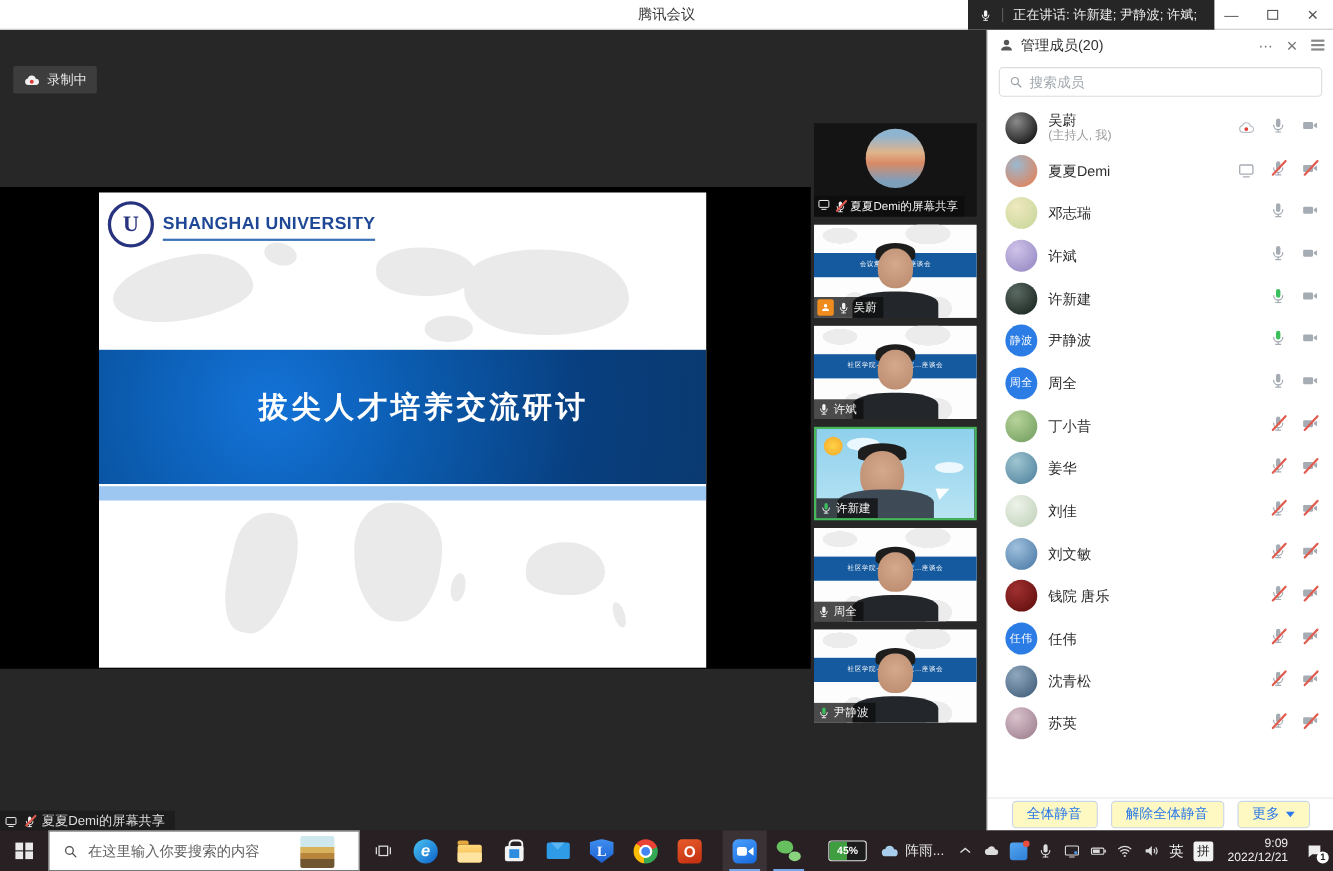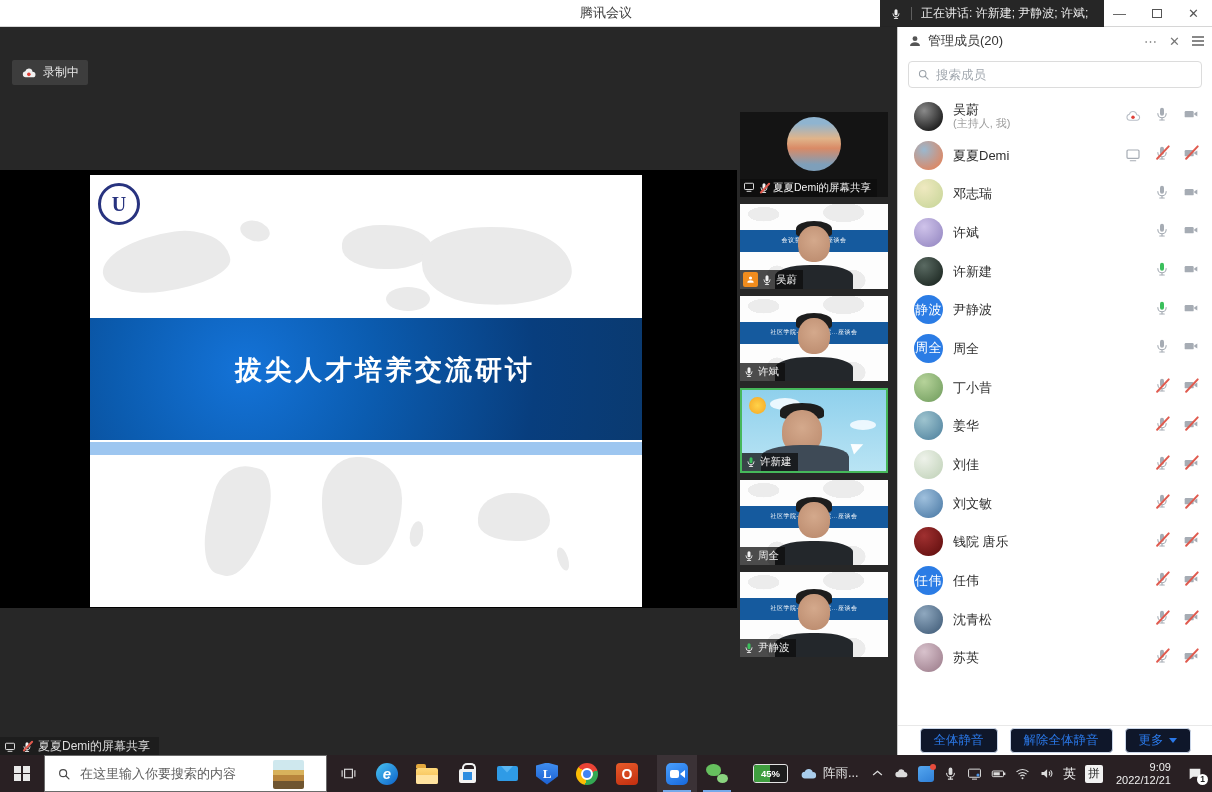--- a/index.html
+++ b/index.html
@@ -84,27 +84,27 @@
   .p-actions{margin-left:auto;display:flex;align-items:center;gap:12px;color:#777;font-size:13px}
   .p-actions .act{cursor:default}
   .hamburger{display:inline-block;width:12px}
   .hamburger i{display:block;height:1.6px;background:#888;margin:2.2px 0}
   .p-search{margin:6px 10px 8px;height:27px;border:1px solid #dcdcdc;border-radius:4px;display:flex;align-items:center;gap:6px;padding:0 8px;flex:none;background:#fff}
   .p-search .ic{color:#9aa1a8;width:13px;height:13px}
   .p-search input{border:0;outline:0;flex:1;font-size:12.5px;color:#444;font-family:inherit}
   .p-search input::placeholder{color:#a2a8af}
   .p-list{flex:1;overflow:hidden;padding-top:1px}
   .m-row{height:38.7px;display:flex;align-items:center;padding:0 13px 0 16px}
-  .m-avatar{width:29px;height:29px;border-radius:50%;margin-right:10px;flex:none;display:flex;align-items:center;justify-content:center;color:#fff;font-size:13px;letter-spacing:.5px}
+  .m-avatar{width:29px;height:29px;border-radius:50%;margin-right:10px;flex:none;display:flex;align-items:center;justify-content:center;color:#fff;font-size:10px;letter-spacing:.5px}
   .m-text{line-height:15px}
   .m-name{font-size:13px;color:#2e2e2e}
   .m-sub{font-size:11px;color:#9b9b9b;line-height:13px}
   .m-icons{margin-left:auto;display:flex;align-items:center;gap:13px}
   .p-footer{height:30px;border-top:1px solid #e8e8e8;display:flex;align-items:center;justify-content:center;gap:12px;flex:none}
-  .p-btn{height:25px;padding:0 13px;border:1px solid #c9d5e8;border-radius:4px;background:#0f172a;color:#2a78e8;font-size:12.5px;display:flex;align-items:center;gap:5px;font-family:inherit}
+  .p-btn{height:25px;padding:0 13px;border:1px solid #c9d5e8;border-radius:4px;background:#fef9c3;color:#2a78e8;font-size:12.5px;display:flex;align-items:center;gap:5px;font-family:inherit}
   .caret-down{width:0;height:0;border-left:4px solid transparent;border-right:4px solid transparent;border-top:5px solid #2a78e8}
 
   
   .taskbar{position:absolute;left:0;top:755px;width:1212px;height:37px;background:#292023;display:flex;align-items:center;z-index:40}
   .tb-start{width:44px;height:37px;display:flex;align-items:center;justify-content:center}
   .win-logo{display:grid;grid-template-columns:7px 7px;grid-template-rows:7px 7px;gap:1.6px}
   .win-logo i{background:#e9e9e9}
   .tb-search{width:283px;height:37px;background:#fff;border:1px solid #6b6b6b;display:flex;align-items:center;gap:9px;padding:0 40px 0 12px;position:relative;flex:none}
   .tb-search .ic{color:#4a4a4a;width:14px;height:14px}
   .tb-search input{border:0;outline:0;flex:1;font-size:13px;color:#555;font-family:Liberation Serif, serif;min-width:0}
@@ -190,20 +190,21 @@
       <div class="blob b3"></div>
       <div class="blob b4"></div>
       <div class="blob b5"></div>
     <div class="blob b6"></div>
       <div class="blob b7"></div>
       <div class="blob b8"></div>
       <div class="blob b9"></div>
       <div class="blob b10"></div>
     <div class="logo-row">
       <div class="emblem">U</div>
+      <div class="uni-name">SHANGHAI UNIVERSITY</div>
     </div>
     <div class="banner">
       <div class="slide-title">拔尖人才培养交流研讨</div>
     </div>
     <div class="lightbar"></div>
   </div>
 
   <div class="rec-badge">
     <span class="ic" id="rec-cloud">
         <svg viewBox="0 0 24 24">

